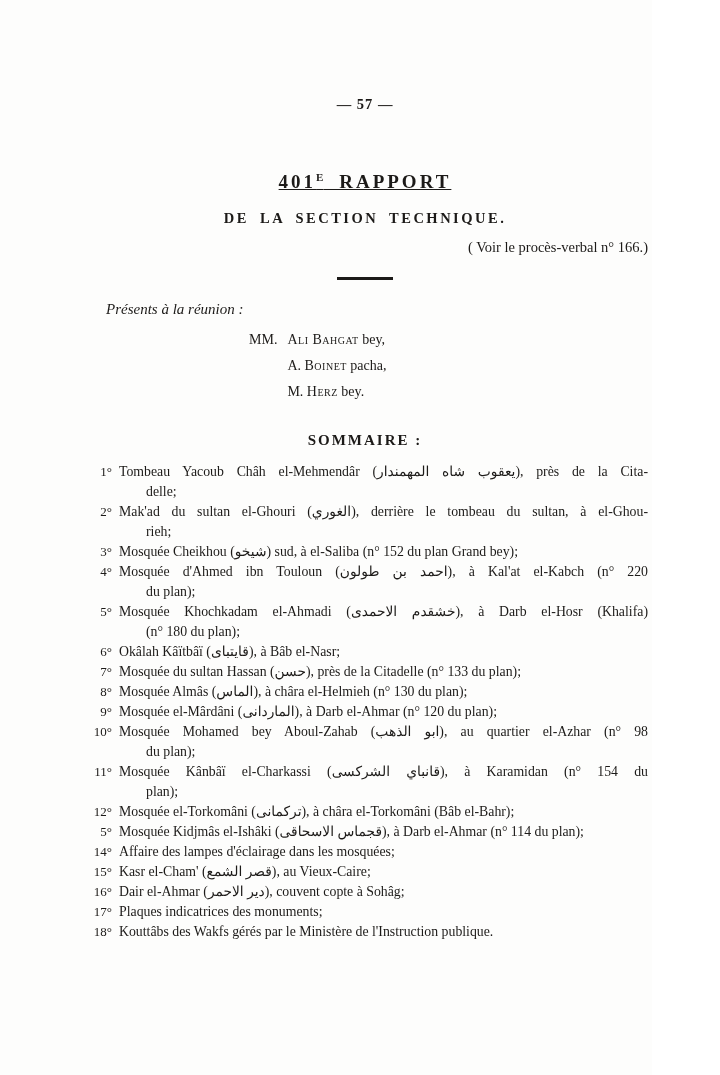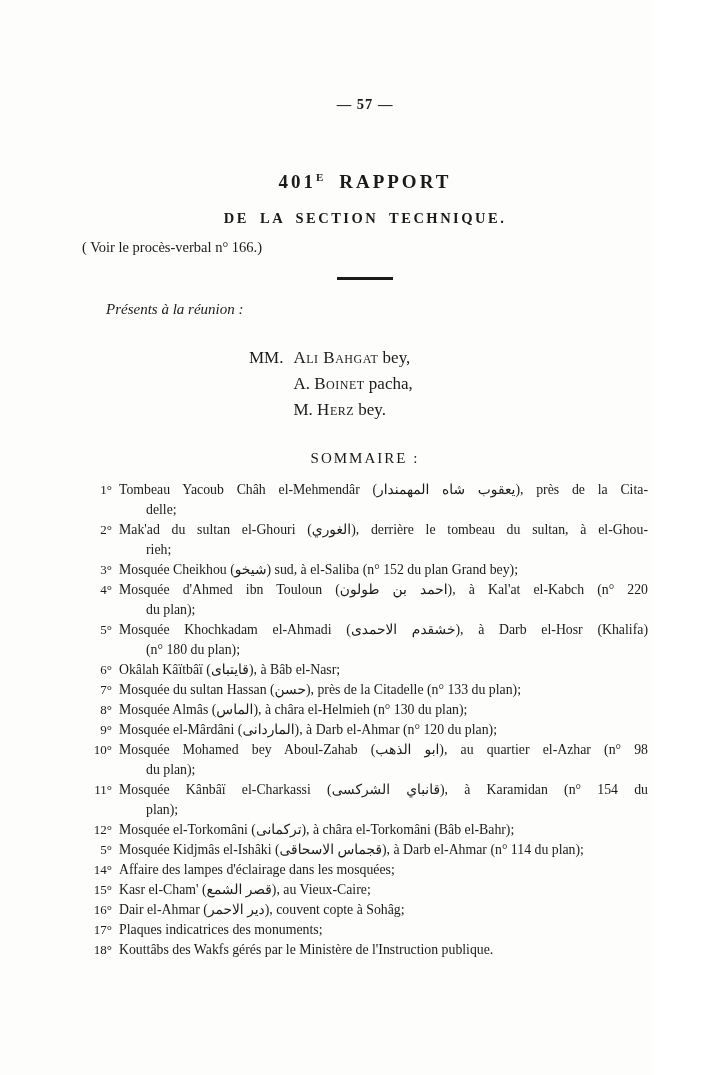--- a/index.html
+++ b/index.html
@@ -8,33 +8,33 @@
     background:#ffffff;
     font-family:"Liberation Serif","DejaVu Serif",serif;
     color:#1c1a18;
     -webkit-font-smoothing:antialiased;
   }
   .sheet { position:relative; width:652px; height:1075px; background:#fdfdfc; overflow:hidden; }
   .content { width:566px; margin-left:82px; }
 
   .folio { padding-top:96px; text-align:center; font-weight:bold; font-size:14.5px; letter-spacing:1px; }
 
-  .title { margin-top:58px; text-align:center; font-weight:bold; font-size:19px; letter-spacing:3px; word-spacing:8px; }
+  .title { margin-top:58px; text-align:center; font-weight:bold; font-size:19px; letter-spacing:3px; word-spacing:8px;text-decoration:underline; }
   .title sup { font-size:11px; letter-spacing:0; }
   .subtitle { margin-top:17px; text-align:center; font-weight:bold; font-size:14.5px; letter-spacing:2.5px; word-spacing:5px; }
-  .voir { margin-top:12px; text-align:left; font-size:14.5px;font-family:Liberation Serif, serif; }
+  .voir { margin-top:12px; text-align:right; font-size:14.5px;font-family:Liberation Serif, serif; }
   .rule { margin:21px auto 0; width:56px; height:3px; background:#1c1a18; }
 
   .presents { margin-top:21px; padding-left:24px; font-size:15px;font-style:italic; }
-  .attendees { margin-top:27px; padding-left:167px; font-size:17px; display:flex; align-items:flex-start; }
+  .attendees { margin-top:9px; padding-left:167px; font-size:14px; display:flex; align-items:flex-start; }
   .mm { margin-right:10px; line-height:26px; }
   .att-row { line-height:26px; white-space:pre; }
   .sc { font-variant:small-caps; letter-spacing:0.5px; }
 
-  .sommaire-h { margin-top:27px; text-align:center; font-weight:normal; font-size:15px; letter-spacing:2px; }
+  .sommaire-h { margin-top:27px; text-align:center; font-weight:bold; font-size:15px; letter-spacing:2px; }
 
   .list { margin-top:13px; font-size:13.8px; }
   .item { display:flex; }
   .num { flex:0 0 30px; width:30px; text-align:right; margin-right:7px; font-size:13px; line-height:20px; }
   .itext { flex:1; min-width:0; }
   .ln { line-height:20px; }
   .ln.j { text-align:justify; text-align-last:justify; }
   .ln.cont { padding-left:27px; }
 </style>
 </head>

